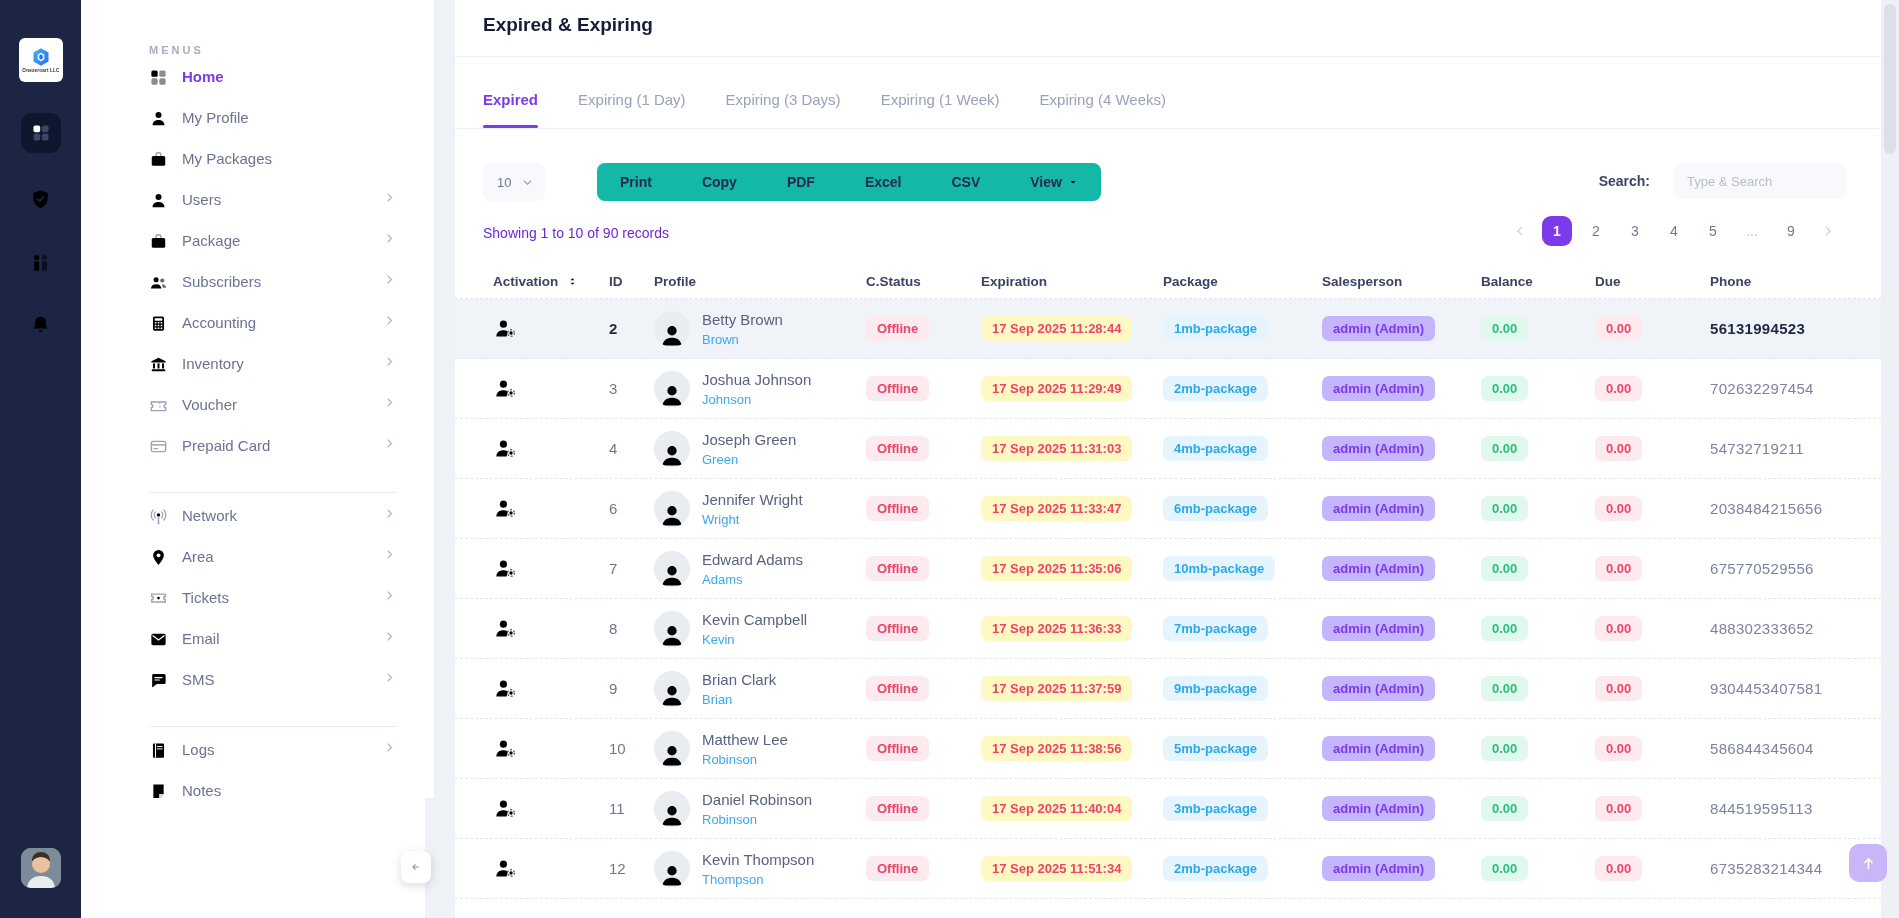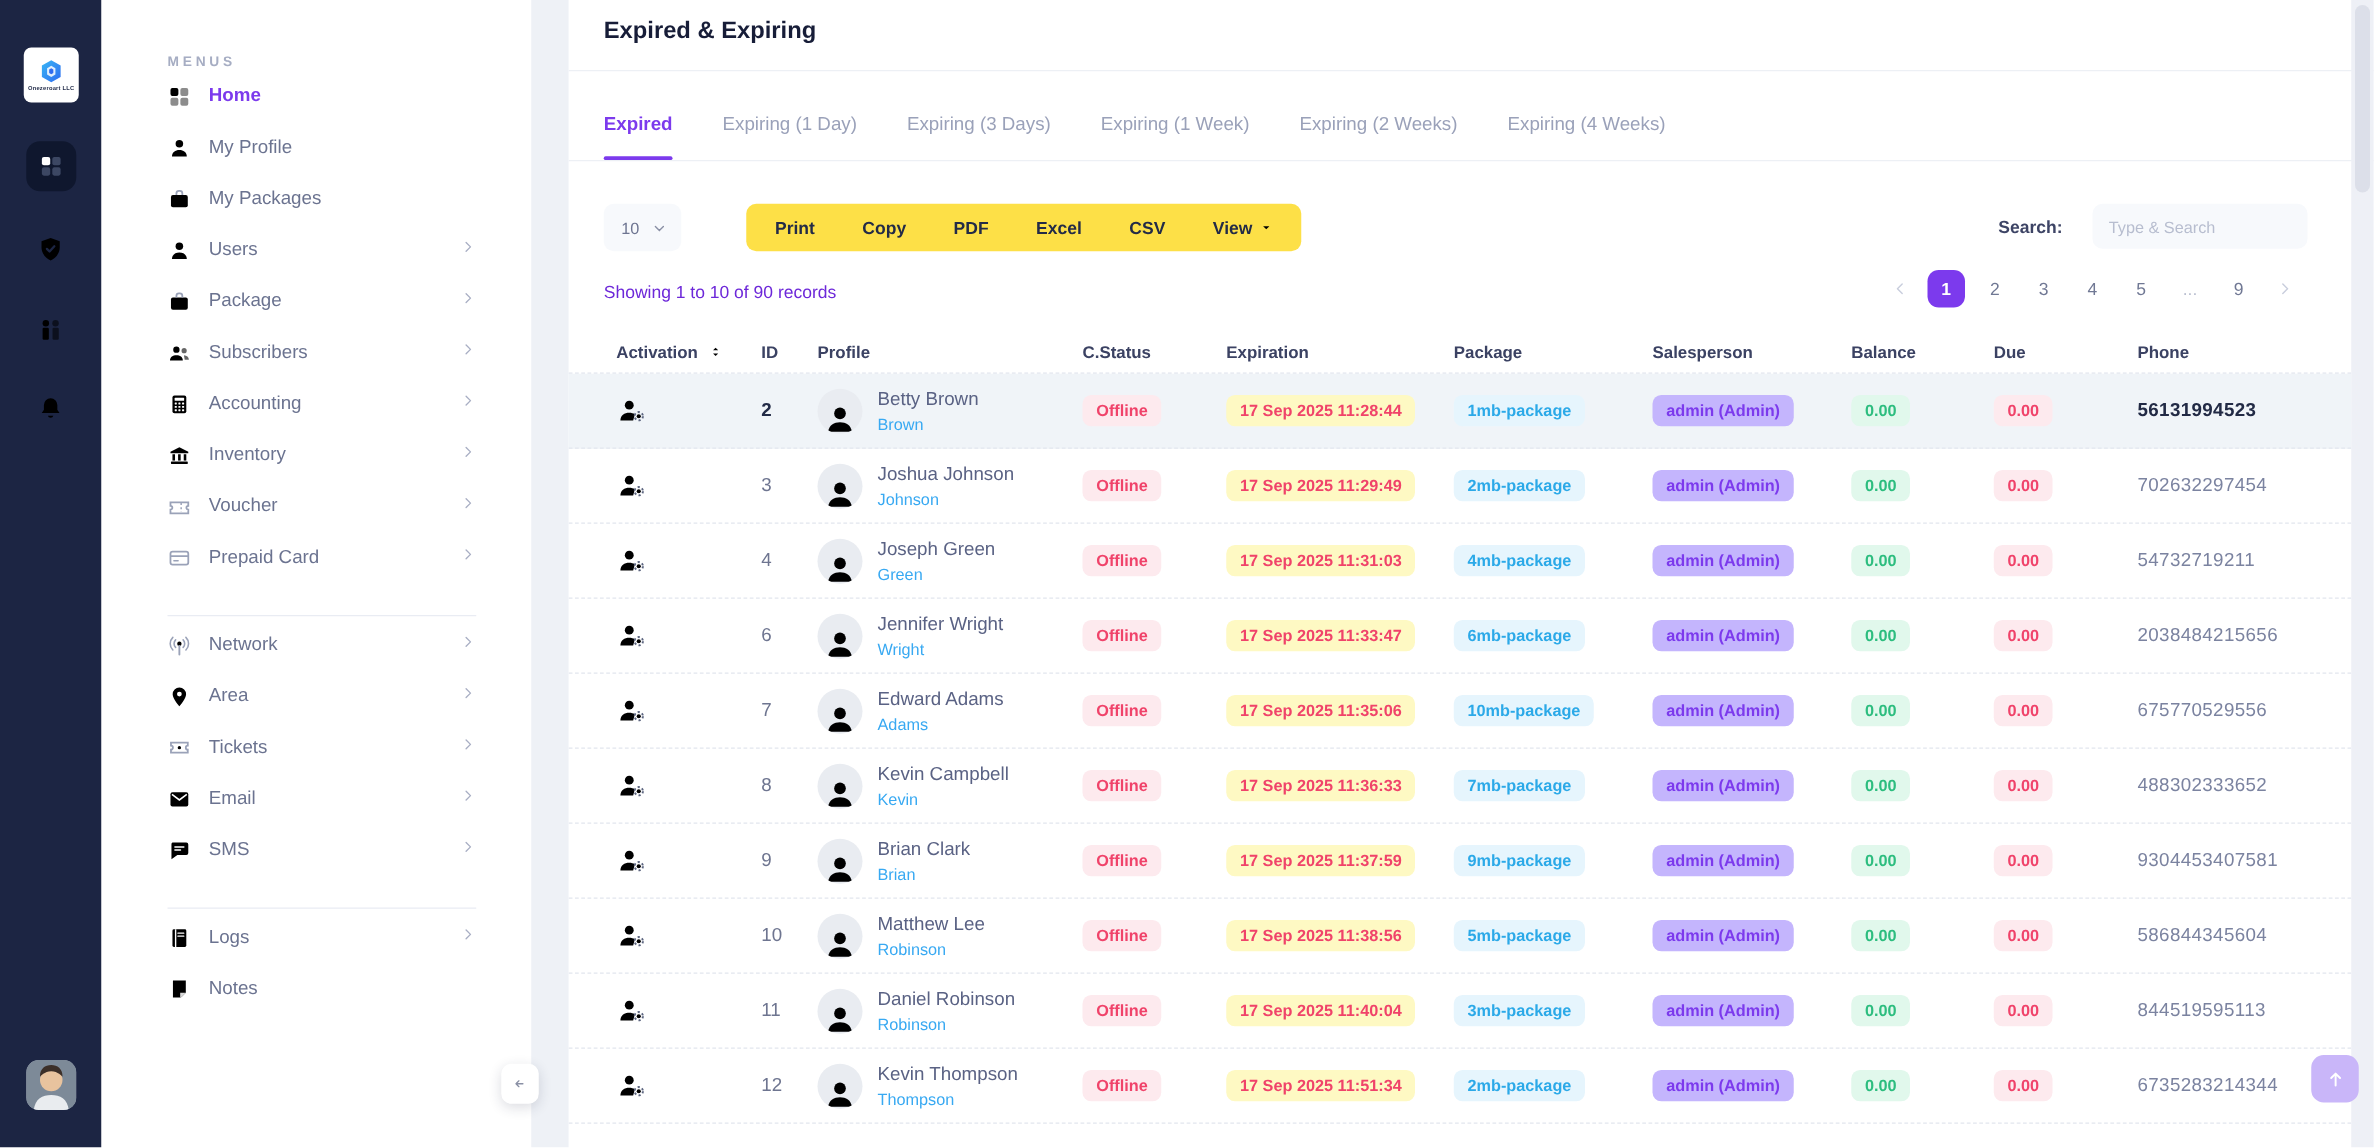--- a/index.html
+++ b/index.html
@@ -16,21 +16,21 @@
   .rail-tile { position:absolute; left:21px; top:113px; width:40px; height:40px; border-radius:11px;
     background:#0f172e; display:flex; align-items:center; justify-content:center; }
   .rail-tile svg { width:20px; height:20px; }
   .rail-ics { position:absolute; left:0; top:188px; width:81px; display:flex; flex-direction:column;
     align-items:center; gap:36px; }
   .rail-ics .icn svg { width:23px; height:23px; }
   .rail-avatar { position:absolute; left:21px; top:848px; width:40px; height:40px; border-radius:10px;
     overflow:hidden; background:#97a0ae; }
 
   
-  .sidebar { position:absolute; left:75px; top:0; width:344px; height:798px; background:#fff; z-index:4; overflow:hidden; }
+  .sidebar { position:absolute; left:90px; top:0; width:344px; height:798px; background:#fff; z-index:4; overflow:hidden; }
   .menus-label { position:absolute; left:59px; top:44px; font-size:11px; font-weight:700;
     letter-spacing:3px; color:#a6adc3; }
   .side-list { position:absolute; left:0; top:68px; width:344px; }
   .side-item { display:flex; height:41px; padding:0 38px 0 59px; cursor:pointer; }
   .side-item .icn { width:19px; height:19px; margin-right:14px; color:#9aa2b8; flex:0 0 19px; }
   .side-item .icn svg { width:19px; height:19px; display:block; }
   .side-label { font-size:15px; color:#6b7390; font-weight:500; flex:1; }
   .side-item .arr { width:13px; height:13px; color:#a9afc4; margin:0; flex:0 0 13px; }
   .side-item .arr svg { width:13px; height:13px; display:block; }
   .side-item.active .side-label { color:#7c3aed; font-weight:600; }
@@ -48,22 +48,22 @@
   .tab { position:relative; font-size:15px; color:#9aa1b9; height:58px; display:flex; align-items:center; cursor:pointer; }
   .tab.active { color:#7c3aed; font-weight:600; }
   .tab.active::after { content:""; position:absolute; left:0; right:0; bottom:0; height:3px;
     background:#7c3aed; border-radius:2px; }
 
   
   .pagesize { position:absolute; left:28px; top:163px; width:62px; height:38px; background:#f7f9fc;
     border-radius:8px; display:flex; align-items:center; justify-content:space-between; padding:0 12px 0 14px;
     color:#6e7591; font-size:13px; cursor:pointer; }
   .pagesize .icn svg { width:11px; height:11px; display:block; color:#8a90a5; }
-  .btn-group { position:absolute; left:142px; top:163px; height:38px; background:#fde047; border-radius:8px;
-    display:flex; align-items:center; padding:0 4px; }
+  .btn-group { position:absolute; left:142px; top:163px; height:38px; background:#14b8a6; border-radius:8px;
+    display:flex; align-items:center; padding:0 4px;gap:12px; }
   .tool-btn { border:none; background:transparent; font-family:inherit; font-size:14px; font-weight:600;
     color:#232b47; padding:9px 19px; cursor:pointer; display:flex; align-items:center; gap:6px; }
   .tool-btn .icn svg { width:10px; height:10px; display:block; color:#232b47; }
   .search-wrap { position:absolute; top:163px; right:53px; display:flex; align-items:center; gap:24px; }
   .search-label { font-size:14px; font-weight:600; color:#3d4465; }
   .search-input { width:172px; height:36px; background:#f7f9fc; border:none; border-radius:8px;
     padding:0 13px; font-family:inherit; font-size:13px; color:#4a5170; outline:none; }
   .search-input::placeholder { color:#b7bdcf; }
 
   
@@ -440,21 +440,20 @@
 
   <main class="content">
     <h1 class="page-title">Expired &amp; Expiring</h1>
     <div class="hline title-border"></div>
 
     <div class="tabs">
         <div class="tab active">Expired</div>
         <div class="tab">Expiring (1 Day)</div>
         <div class="tab">Expiring (3 Days)</div>
         <div class="tab">Expiring (1 Week)</div>
-        <div class="tab">Expiring (2 Weeks)</div>
         <div class="tab">Expiring (4 Weeks)</div>
       </div>
     <div class="hline tabs-border"></div>
 
     <div class="pagesize">
       <span>10</span>
       <span class="icn">
         <svg viewBox="0 0 24 24">
             <path d="M5 9l7 7 7-7" fill="none" stroke="currentColor" stroke-width="2.4" stroke-linecap="round"></path>
           </svg>

